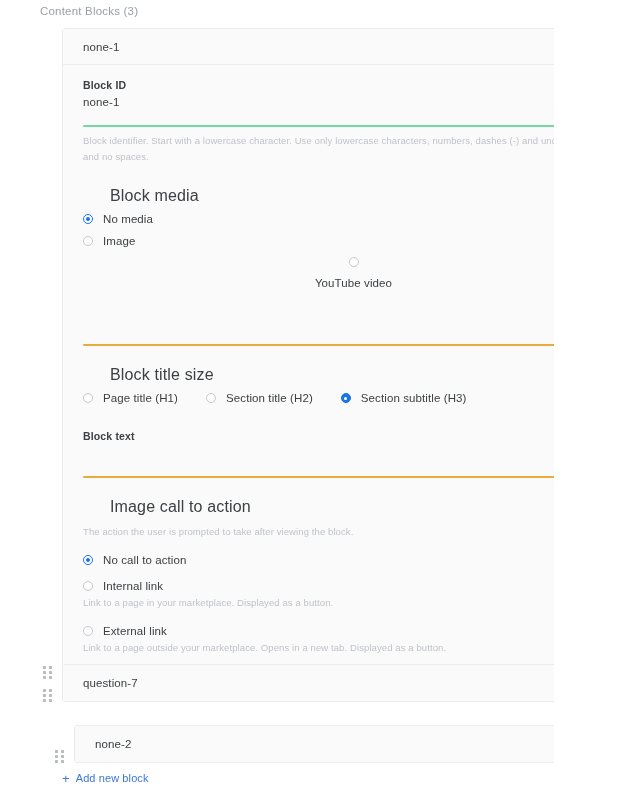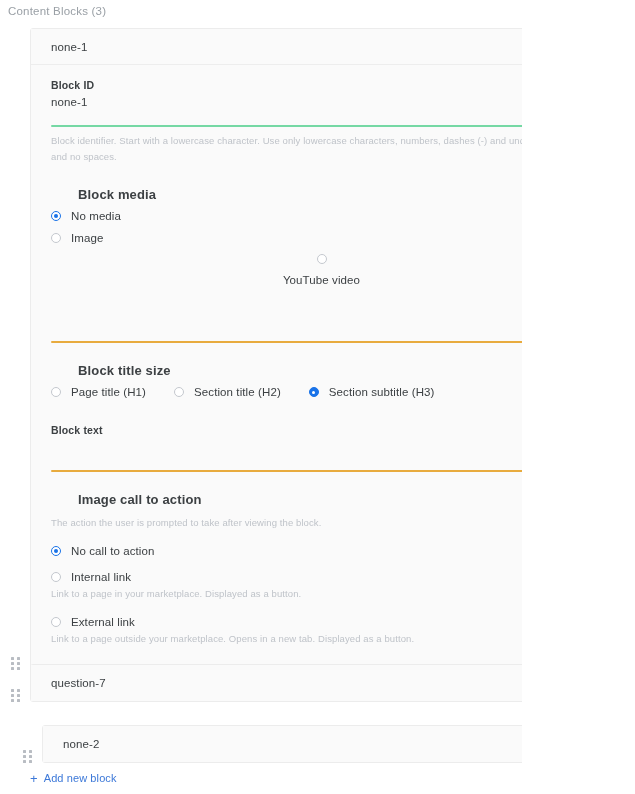--- a/index.html
+++ b/index.html
@@ -11,20 +11,21 @@
     height: 794px;
     font-family: "Liberation Sans", sans-serif;
     -webkit-font-smoothing: antialiased;
   }
   .page {
     position: relative;
     width: 522px;
     height: 794px;
     overflow: hidden;
     background: #ffffff;
+    margin-left: 32px;
   }
 
   
   .section-title {
     position: absolute;
     left: 8px;
     top: 3px;
     font-size: 11.5px;
     color: #9aa0a6;
     letter-spacing: 0.2px;
@@ -139,23 +140,23 @@
     color: #bfc3c9;
     line-height: 16px;
     letter-spacing: 0.1px;
     margin-top: 6px;
     max-width: 545px;
   }
   .helper.tight { margin-top: 3px; }
 
   .group { margin-top: 22px; }
   .group-label {
-    font-size: 13px;
+    font-size: 16px;
     color: #3c4043;
-    font-weight: 700;
+    font-weight: 400;
     letter-spacing: 0.15px;
     margin-bottom: 8px;
     padding-left: 27px;
   }
 
   .radio-list .radio-item { margin-bottom: 10px; }
   .radio-list .radio-item:last-child { margin-bottom: 0; flex-direction: column; }
 
   .radio-row-inline {
     display: flex;

